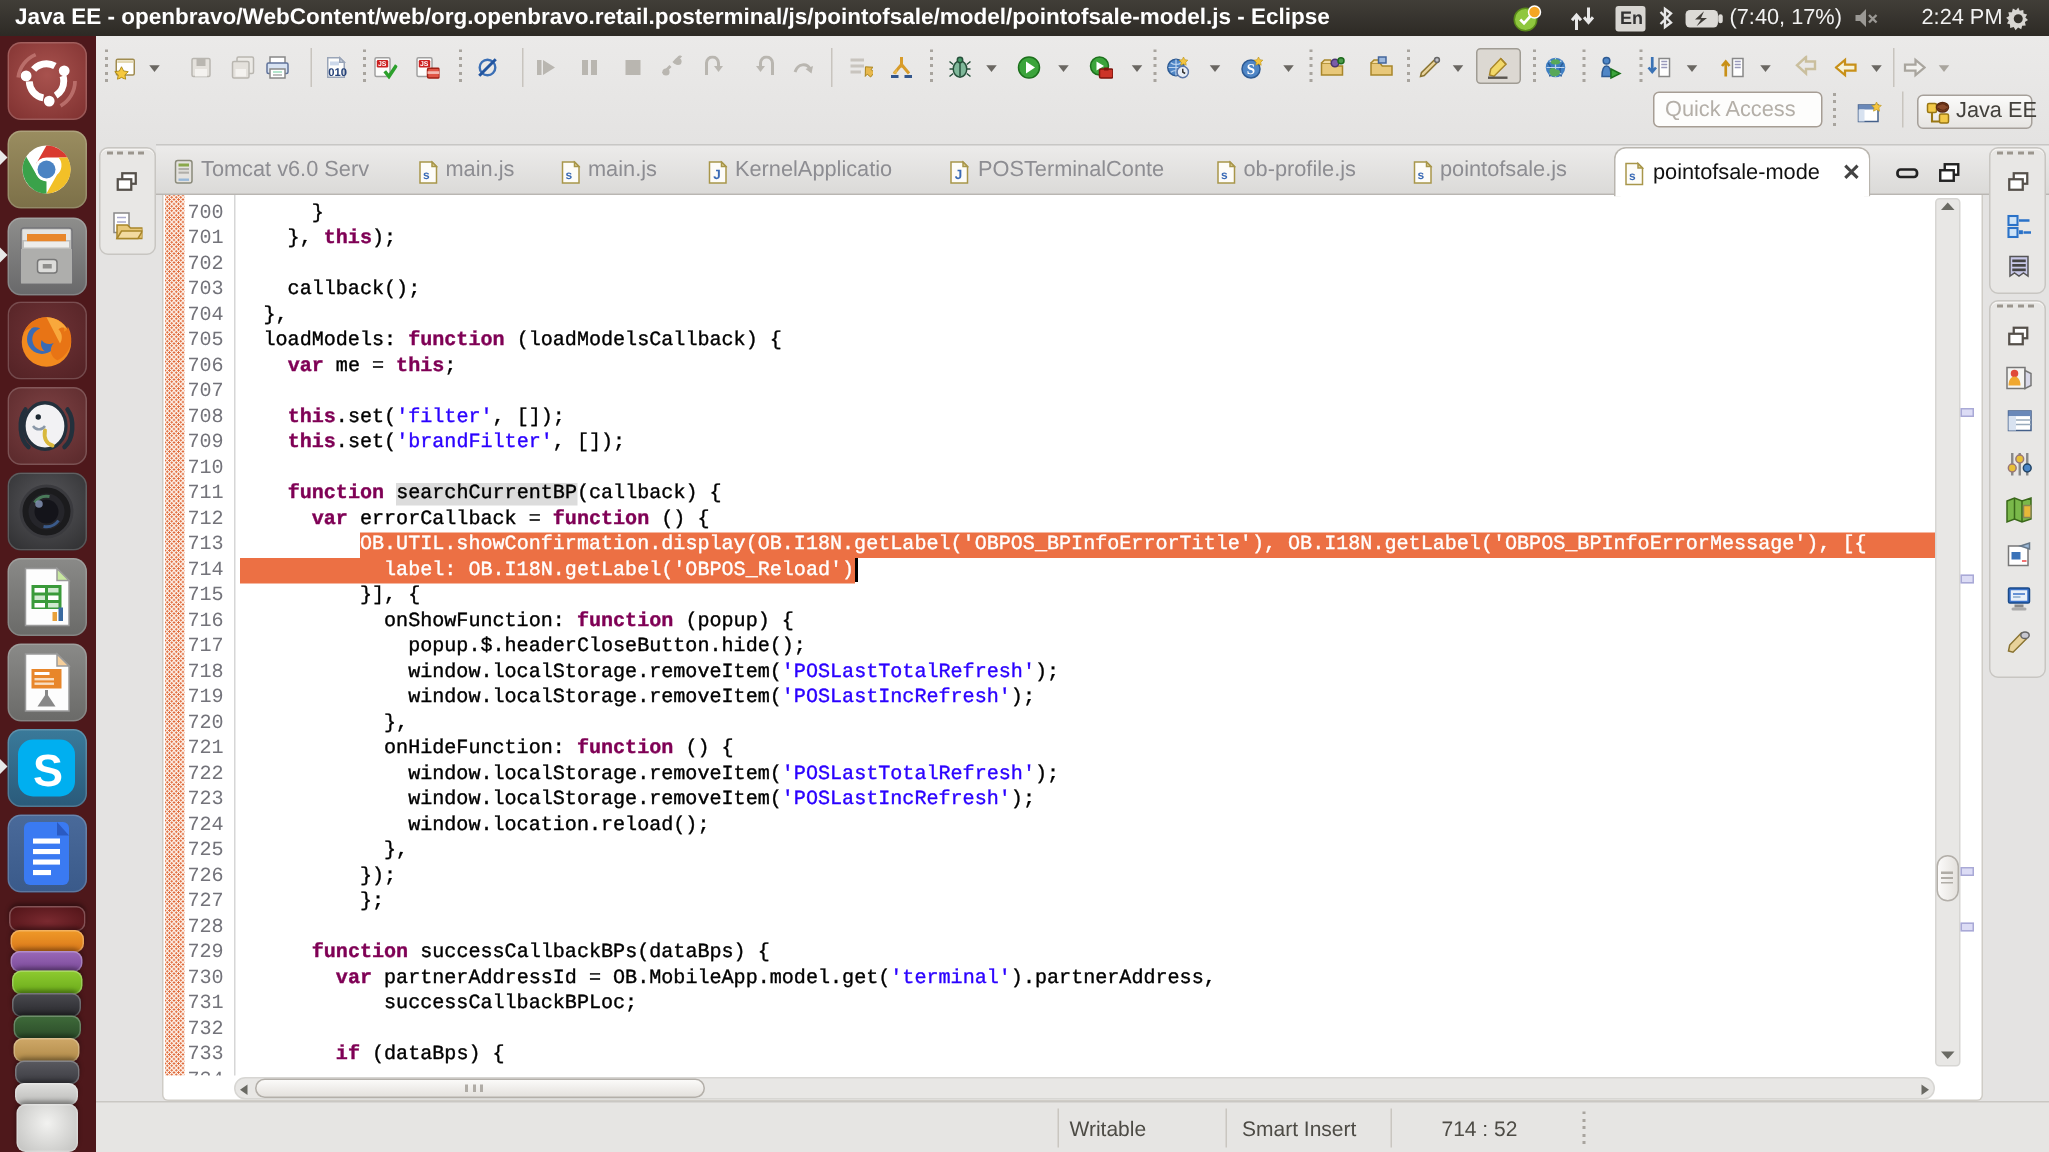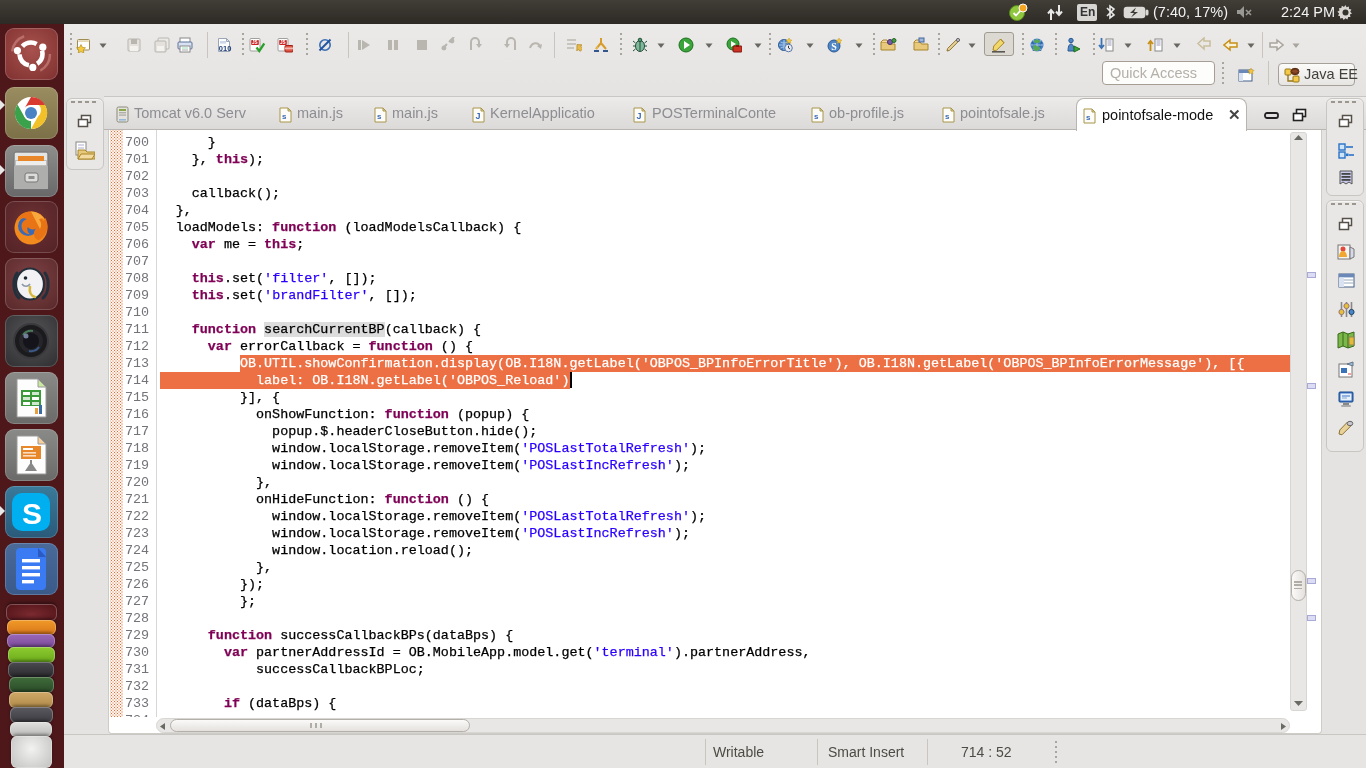--- a/index.html
+++ b/index.html
@@ -684,20 +684,21 @@
 <div class="abs" style="left:9px; top:668px; width:44px; height:16px; background:linear-gradient(#cfa868,#b08a48); border-radius:6px; box-shadow:0 -2px 3px rgba(0,0,0,0.35), inset 0 0 0 1px rgba(255,255,255,0.25);"></div>
 <div class="abs" style="left:10px; top:683px; width:43px; height:16px; background:linear-gradient(#5a5a60,#3a3a40); border-radius:6px; box-shadow:0 -2px 3px rgba(0,0,0,0.35), inset 0 0 0 1px rgba(255,255,255,0.25);"></div>
 <div class="abs" style="left:10px; top:698px; width:42px; height:15px; background:linear-gradient(#e0e0de,#b8b8b6); border-radius:6px; box-shadow:0 -2px 3px rgba(0,0,0,0.35), inset 0 0 0 1px rgba(255,255,255,0.25);"></div>
 <div class="abs" style="left:11px; top:712px; width:41px; height:32px; background:radial-gradient(circle at 50% 40%, #f2f2f0, #c0c0be); border-radius:6px; box-shadow:0 -2px 3px rgba(0,0,0,0.35), inset 0 0 0 1px rgba(255,255,255,0.25);"></div>
       <div class="abs" style="left:0; top:76px; width:0; height:0; border-top:5px solid transparent; border-bottom:5px solid transparent; border-left:5px solid #e8e8e8;"></div>
       <div class="abs" style="left:0; top:141px; width:0; height:0; border-top:5px solid transparent; border-bottom:5px solid transparent; border-left:5px solid #e8e8e8;"></div>
       <div class="abs" style="left:0; top:482px; width:0; height:0; border-top:5px solid transparent; border-bottom:5px solid transparent; border-left:5px solid #e8e8e8;"></div>
   </div>
 
   <div class="panel">
+    <div class="title">Java EE - openbravo/WebContent/web/org.openbravo.retail.posterminal/js/pointofsale/model/pointofsale-model.js - Eclipse</div>
     <svg class="abs" style="left:1008px; top:3px;" width="20" height="19" viewBox="0 0 20 19">
         <circle cx="9" cy="10" r="7.5" fill="#8fc73e" stroke="#5a8a1a"></circle>
         <path d="M5.5 10l2.5 2.5 4.5-5" stroke="#fff" stroke-width="1.8" fill="none"></path>
         <circle cx="15" cy="5" r="4" fill="#f5a623" stroke="#fff"></circle>
       </svg>
 <svg class="abs" style="left:1046px; top:4px;" width="18" height="17" viewBox="0 0 18 17">
         <path d="M5 16V7M2 9.5L5 6l3 3.5" stroke="#e8e8e8" stroke-width="2" fill="none"></path>
         <path d="M13 1v9M10 7.5l3 3.5 3-3.5" stroke="#e8e8e8" stroke-width="2" fill="none"></path>
       </svg>
 <div class="abs" style="left:1077px; top:4px; width:20px; height:17px; background:#d8d6d2; border-radius:2px;"></div>

